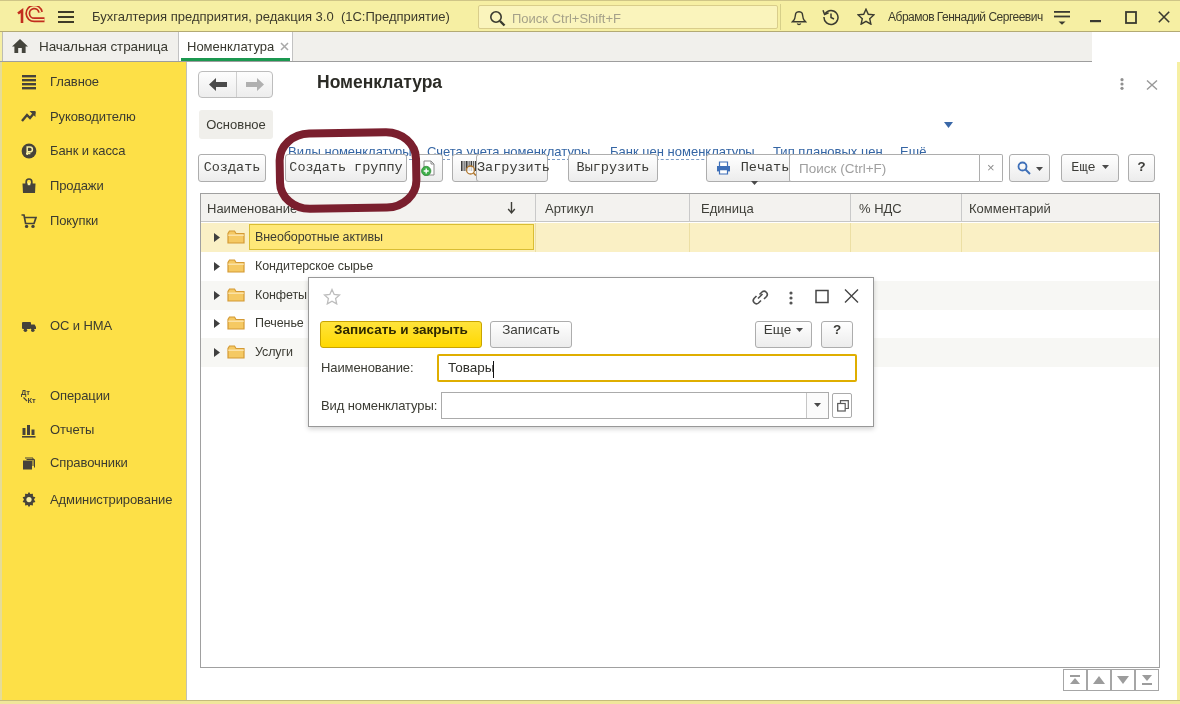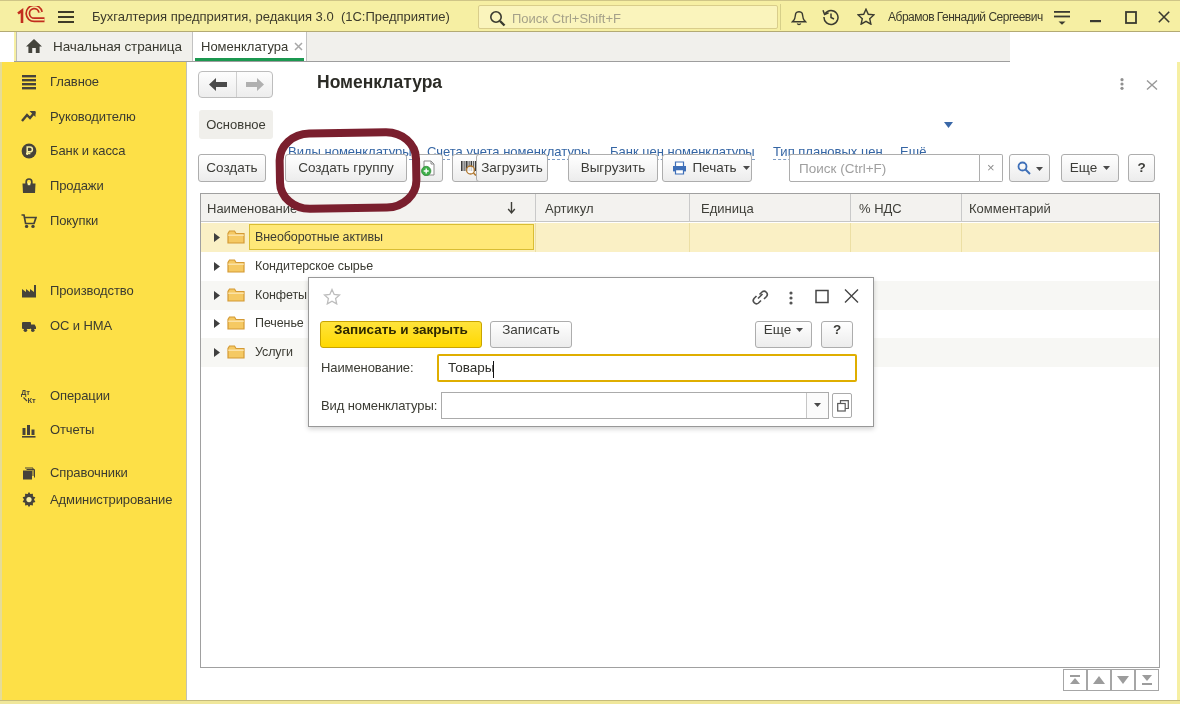--- a/index.html
+++ b/index.html
@@ -11,21 +11,21 @@
 
 #topbar { position:absolute; left:0; top:0; width:1180px; height:32px;
   background:#f6efa3; border-top:1px solid #cfc587; border-bottom:1px solid #b3aa74; }
 #topbar .title { position:absolute; left:92px; top:8px; font-size:13px; color:#3c3a2b; }
 #tsearch { position:absolute; left:478px; top:4px; width:300px; height:24px;
   background:#faf4bc; border:1px solid #d9cd8b; border-radius:2px; }
 #tsearch .ph { position:absolute; left:33px; top:5px; font-size:13px; color:#a5a189; }
 #user { position:absolute; left:888px; top:9px; font-size:12px; letter-spacing:-0.5px; white-space:nowrap; color:#3b3a2c; }
 
 
-#tabbar { position:absolute; left:14px; top:32px; width:996px; height:30px;
+#tabbar { position:absolute; left:0; top:32px; width:1092px; height:30px;
   background:#f1f0ec; border-bottom:1px solid #9e9e9e; }
 #tab1 { position:absolute; left:0; top:0; width:178px; height:29px; }
 #tab1 .txt { position:absolute; left:39px; top:7px; white-space:nowrap; font-size:13.5px; letter-spacing:-0.1px; color:#38382f; }
 #tab2 { position:absolute; left:178px; top:0; width:115px; height:29px; background:#fff;
   border-left:1px solid #c2c2c2; border-right:1px solid #c2c2c2; }
 #tab2 .txt { position:absolute; left:8px; top:7px; white-space:nowrap; font-size:13px; color:#38382f; }
 #tab2 .green { position:absolute; left:2px; right:2px; bottom:0; height:3px; background:#1b9850; }
 #tabnotch { position:absolute; left:0; top:13px; width:2px; height:4px; background:#3c3c34; }
 
 
@@ -47,21 +47,21 @@
 
 .oslab { position:absolute; left:13px; top:48px; width:74px; height:29px; background:#f0efeb;
   border-radius:3px; font-size:13px; color:#3b3b33; text-align:center; line-height:29px; }
 .navlink { position:absolute; top:53px; font-size:13px; line-height:14px; color:#3465a4; white-space:nowrap;
   border-bottom:1px dashed #7d9cc4;margin-top:30px; }
 
 
 .btn { position:absolute; top:92px; height:28px; border:1px solid #adadad; border-radius:3px;
   background:linear-gradient(#ffffff,#ececec); font-size:13.5px; color:#3c3c38;
   text-align:center; }
-.btn span.lbl { display:inline-block; margin-top:5px; }
+.btn span.lbl { display:inline-block; margin-top:5px;font-family:Liberation Mono, monospace; }
 
 
 #tbl { position:absolute; left:14px; top:131px; width:960px; height:475px; border:1px solid #a0a0a0; background:#fff; }
 #thead { position:absolute; left:0; top:0; width:100%; height:28px; background:#f3f2ef; border-bottom:1px solid #c6c6c6; }
 .hcol { position:absolute; top:7px; font-size:13px; color:#3e3e38; }
 .vline { position:absolute; top:0; width:1px; height:28px; background:#c9c9c9; }
 .trow { position:absolute; left:0; width:958px; height:29px; }
 .trow .name { position:absolute; left:54px; top:7px; font-size:12.5px; letter-spacing:-0.1px; color:#3b3b33; }
 
 
@@ -199,26 +199,20 @@
       <div class="tx">Продажи</div>
     </div>
   <div class="sitem" style="top:142px">
       <svg class="ic" viewBox="0 0 16 16">
         <path d="M0.5 2 L3 2 L4.6 10.5 L13 10.5 L15 4.5 L4 4.5" fill="none" stroke="#46433a" stroke-width="1.7"></path>
         <circle cx="5.6" cy="13.4" r="1.7" fill="#46433a"></circle>
         <circle cx="12" cy="13.4" r="1.7" fill="#46433a"></circle>
       </svg>
       <div class="tx">Покупки</div>
     </div>
-  <div class="sitem" style="top:212px">
-      <svg class="ic" viewBox="0 0 16 16">
-        <path d="M1 14.5 L1 6 L5 9 L5 6 L9 9 L9 6 L13 9 L13 2 L15 2 L15 14.5 Z" fill="#46433a"></path>
-      </svg>
-      <div class="tx">Производство</div>
-    </div>
   <div class="sitem" style="top:247px">
       <svg class="ic" viewBox="0 0 16 16">
         <g fill="#46433a">
           <rect x="1" y="4" width="9" height="7" rx="1"></rect>
           <path d="M10 6.5 L13.6 6.5 L15 9 L15 11 L10 11 Z"></path>
           <circle cx="4.4" cy="12.2" r="1.8"></circle>
           <circle cx="11.8" cy="12.2" r="1.8"></circle>
         </g>
       </svg>
       <div class="tx">ОС и НМА</div>
@@ -237,21 +231,21 @@
       <svg class="ic" viewBox="0 0 16 16">
         <g fill="#46433a">
           <rect x="1.5" y="6" width="3" height="7"></rect>
           <rect x="6" y="3" width="3" height="10"></rect>
           <rect x="10.5" y="7.5" width="3" height="5.5"></rect>
           <rect x="1" y="14" width="13.5" height="1.6"></rect>
         </g>
       </svg>
       <div class="tx">Отчеты</div>
     </div>
-  <div class="sitem" style="top:394px">
+  <div class="sitem" style="top:384px">
       <svg class="ic" viewBox="0 0 16 16">
         <g fill="none" stroke="#46433a" stroke-width="1">
           <path d="M5.5 4.5 L13.5 4.5 L13.5 12.5"></path>
           <path d="M4 3 L12 3 L12 11"></path>
         </g>
         <rect x="2" y="5.5" width="9" height="9" fill="#46433a"></rect>
       </svg>
       <div class="tx">Справочники</div>
     </div>
   <div class="sitem" style="top:421px">
@@ -314,21 +308,21 @@
             <rect x="8.6" y="1" width="1" height="10"></rect>
             <rect x="10.6" y="1" width="1.6" height="10"></rect>
             <rect x="13.2" y="1" width="1" height="10"></rect>
             <rect x="15" y="1" width="1.8" height="10"></rect>
           </g>
           <circle cx="10.5" cy="10" r="4" fill="rgba(255,255,255,0.75)" stroke="#b07830" stroke-width="1.3"></circle>
           <path d="M13.5 13 L16 15.5" stroke="#b07830" stroke-width="1.6"></path>
         </svg></div>
     <div class="btn" style="left:290px;width:72px"><span class="lbl">Загрузить</span></div>
     <div class="btn" style="left:382px;width:90px"><span class="lbl">Выгрузить</span></div>
-    <div class="btn" style="left:476px;width:90px"><svg style="float:left;margin:6px 0 0 9px" width="15" height="14" viewBox="0 0 15 14">
+    <div class="btn" style="left:520px;width:90px"><svg style="float:left;margin:6px 0 0 9px" width="15" height="14" viewBox="0 0 15 14">
           <path d="M3.5 5 L3.5 1 L11.5 1 L11.5 5" fill="#fff" stroke="#3e6fb8" stroke-width="1.2"></path>
           <rect x="1" y="5" width="13" height="5.4" fill="#3e6fb8"></rect>
           <path d="M3.5 8.6 L11.5 8.6 L11.5 13 L3.5 13 Z" fill="#fff" stroke="#3e6fb8" stroke-width="1.2"></path>
         </svg><span class="lbl" style="margin-left:4px">Печать</span><svg style="margin:0 0 2px 6px" width="7" height="4" viewBox="0 0 7 4">
           <path d="M0 0 L7 0 L3.5 4 Z" fill="#4a4a4a"></path>
         </svg></div>
     <div class="abs" style="left:603px;top:92px;width:191px;height:28px;border:1px solid #adadad;background:#fff;border-radius:2px 0 0 2px">
         <div class="abs" style="left:9px;top:6px;font-size:13.5px;color:#9f9f9f">Поиск (Ctrl+F)</div>
       </div>
     <div class="abs" style="left:794px;top:92px;width:23px;height:28px;border:1px solid #adadad;border-left:none;background:#fff;border-radius:0 2px 2px 0">

